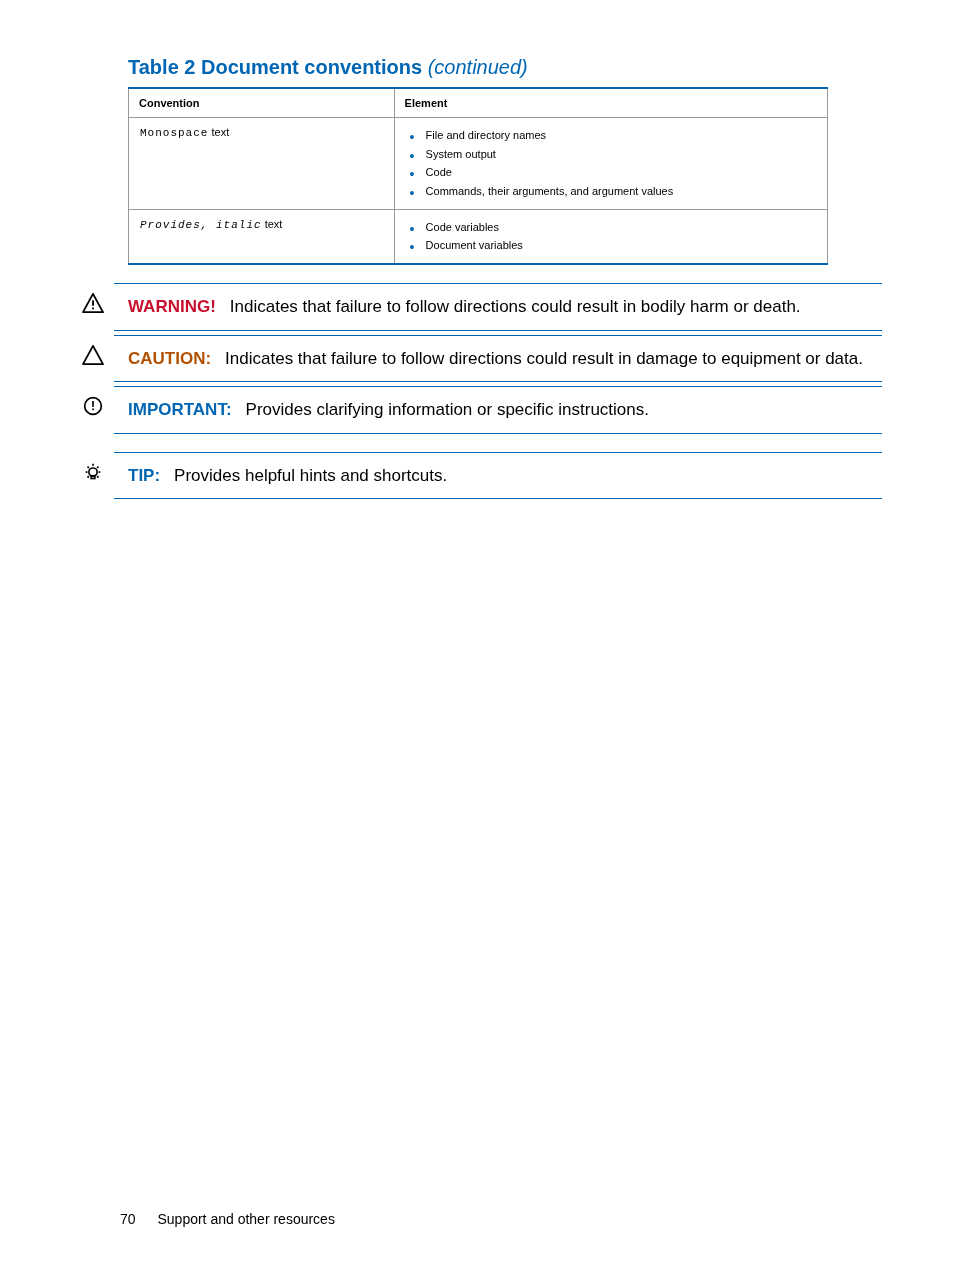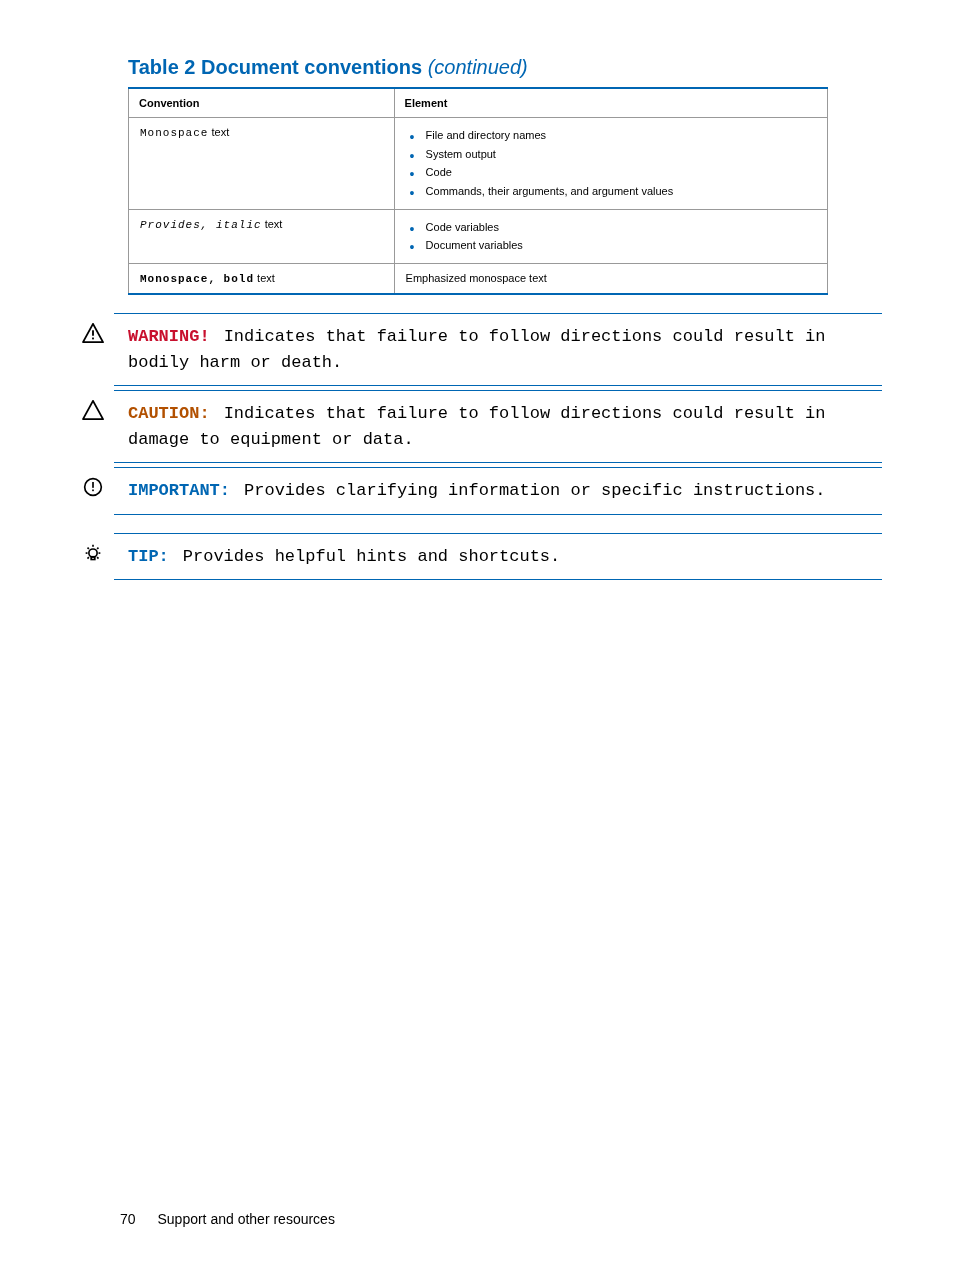--- a/index.html
+++ b/index.html
@@ -51,21 +51,21 @@
   .cell-list { list-style: none; padding-left: 4px; }
   .cell-list li { position: relative; padding-left: 16px; line-height: 1.7; }
   .cell-list li::before {
     content: "•";
     color: #0066b3;
     position: absolute;
     left: 0;
     top: 0;
     font-size: 14px;
   }
-  .admonitions { margin-left: 0; margin-top: 18px; font-family: Liberation Mono, monospace; }
+  .admonitions { margin-left: 0; margin-top: 18px; }
   .adm {
     display: flex;
     align-items: flex-start;
     margin-bottom: 4px;
   }
   .adm-icon {
     width: 42px;
     flex: 0 0 42px;
     padding-top: 10px;
     display: flex;
@@ -128,26 +128,20 @@
         <td>
           <span class="mono-italic">Provides, italic</span><span> text</span>
         </td>
         <td>
           <ul class="cell-list">
             <li>Code variables</li>
             <li>Document variables</li>
           </ul>
         </td>
       </tr>
-      <tr>
-        <td>
-          <span class="mono-bold">Monospace, bold</span><span> text</span>
-        </td>
-        <td>Emphasized monospace text</td>
-      </tr>
     </tbody>
   </table>
 
   <div class="admonitions" id="adm-container">
       <div class="adm">
         <div class="adm-icon">
           <svg width="22" height="20" viewBox="0 0 24 22">
             <path d="M12 1 L23 21 L1 21 Z" fill="none" stroke="#000" stroke-width="2" stroke-linejoin="round"></path>
             <rect x="11" y="8" width="2" height="6" fill="#000"></rect>
             <rect x="11" y="16" width="2" height="2" fill="#000"></rect>

